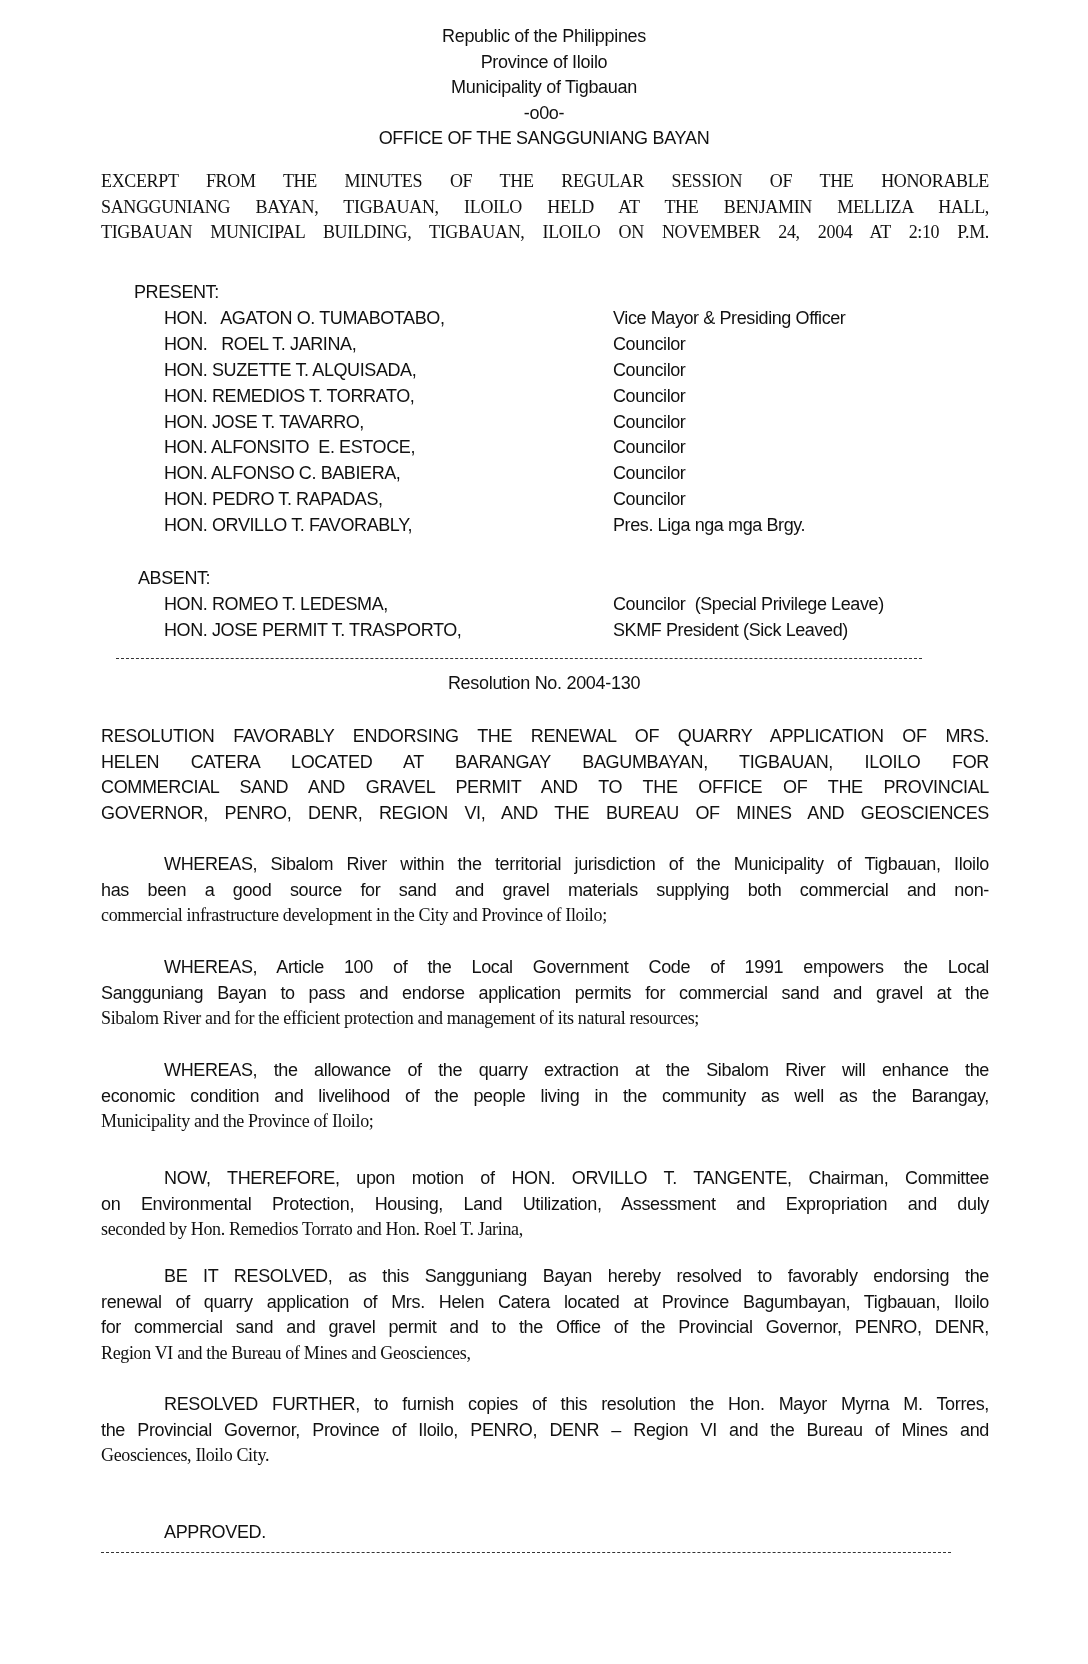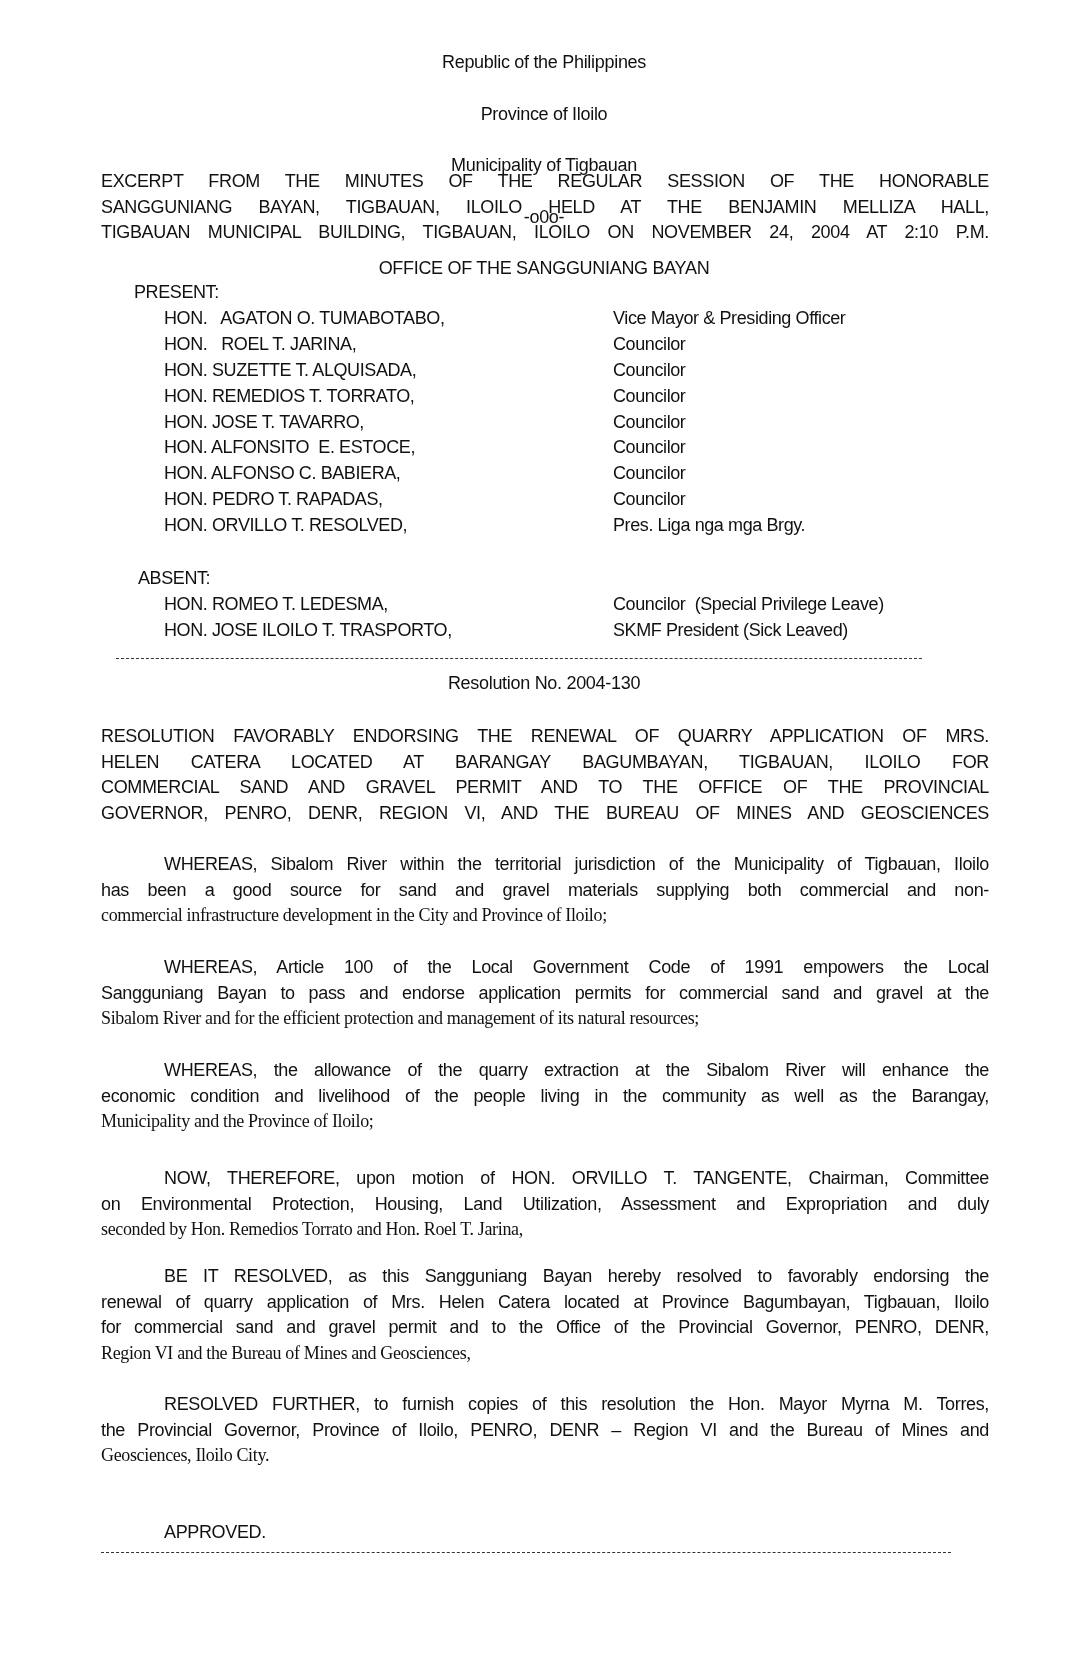--- a/index.html
+++ b/index.html
@@ -25,21 +25,21 @@
     .header {
       position: absolute;
       left: 0;
       width: 1088px;
       text-align: center;
       top: 24px;
       line-height: 25.5px;
       font-size: 18px;
       letter-spacing: -0.3px;
     }
-    .header div { white-space: nowrap; margin-top: 26px; }
+    .header div { white-space: nowrap; }
 
     .block {
       position: absolute;
       left: 101px;
       width: 888px;
       font-size: 18px;
       line-height: 25.6px;
       letter-spacing: -0.35px;
     }
     .justify {
@@ -102,21 +102,21 @@
 <div class="page">
 
   <div class="header">
     <div>Republic of the Philippines</div>
     <div>Province of Iloilo</div>
     <div>Municipality of Tigbauan</div>
     <div>-o0o-</div>
     <div>OFFICE OF THE SANGGUNIANG BAYAN</div>
   </div>
 
-  <div class="block justify" style="top:169px;">
+  <div class="block justify" style="top:169px;font-family:Liberation Serif, serif;">
     <span class="line">EXCERPT FROM THE MINUTES OF THE REGULAR SESSION OF THE HONORABLE</span>
     <span class="line">SANGGUNIANG BAYAN, TIGBAUAN, ILOILO HELD AT THE BENJAMIN MELLIZA HALL,</span>
     <span class="line">TIGBAUAN MUNICIPAL BUILDING, TIGBAUAN, ILOILO ON NOVEMBER 24,  2004  AT 2:10 P.M.</span>
   </div>
 
   <div class="attendance" style="left:0; top:0;">
     <div class="att-label" style="left:134px; top:280px;">PRESENT:</div>
 
     <div class="att-row" style="left:164px; top:306px;">
       <span class="att-name">HON.   AGATON O. TUMABOTABO,</span>
@@ -144,32 +144,32 @@
     </div>
     <div class="att-row" style="left:164px; top:461px;">
       <span class="att-name">HON. ALFONSO C. BABIERA,</span>
       <span class="att-role">Councilor</span>
     </div>
     <div class="att-row" style="left:164px; top:487px;">
       <span class="att-name">HON. PEDRO T. RAPADAS,</span>
       <span class="att-role">Councilor</span>
     </div>
     <div class="att-row" style="left:164px; top:513px;">
-      <span class="att-name">HON. ORVILLO T. RESOLVED,</span>
+      <span class="att-name">HON. ORVILLO T. FAVORABLY,</span>
       <span class="att-role">Pres. Liga nga mga Brgy.</span>
     </div>
 
     <div class="att-label" style="left:138px; top:566px;">ABSENT:</div>
 
     <div class="att-row" style="left:164px; top:592px;">
       <span class="att-name">HON. ROMEO T. LEDESMA,</span>
       <span class="att-role">Councilor  (Special Privilege Leave)</span>
     </div>
     <div class="att-row" style="left:164px; top:618px;">
-      <span class="att-name">HON. JOSE ILOILO T. TRASPORTO,</span>
+      <span class="att-name">HON. JOSE PERMIT T. TRASPORTO,</span>
       <span class="att-role">SKMF President (Sick Leaved)</span>
     </div>
   </div>
 
   <div class="dash-line" style="left:116px; width:806px; top:658px;"></div>
 
   <div class="center-title" style="top:673px;">Resolution No. 2004-130</div>
 
   <div class="block justify" style="top:724px;">
     <span class="line">RESOLUTION FAVORABLY  ENDORSING THE RENEWAL OF QUARRY APPLICATION OF MRS.</span>

